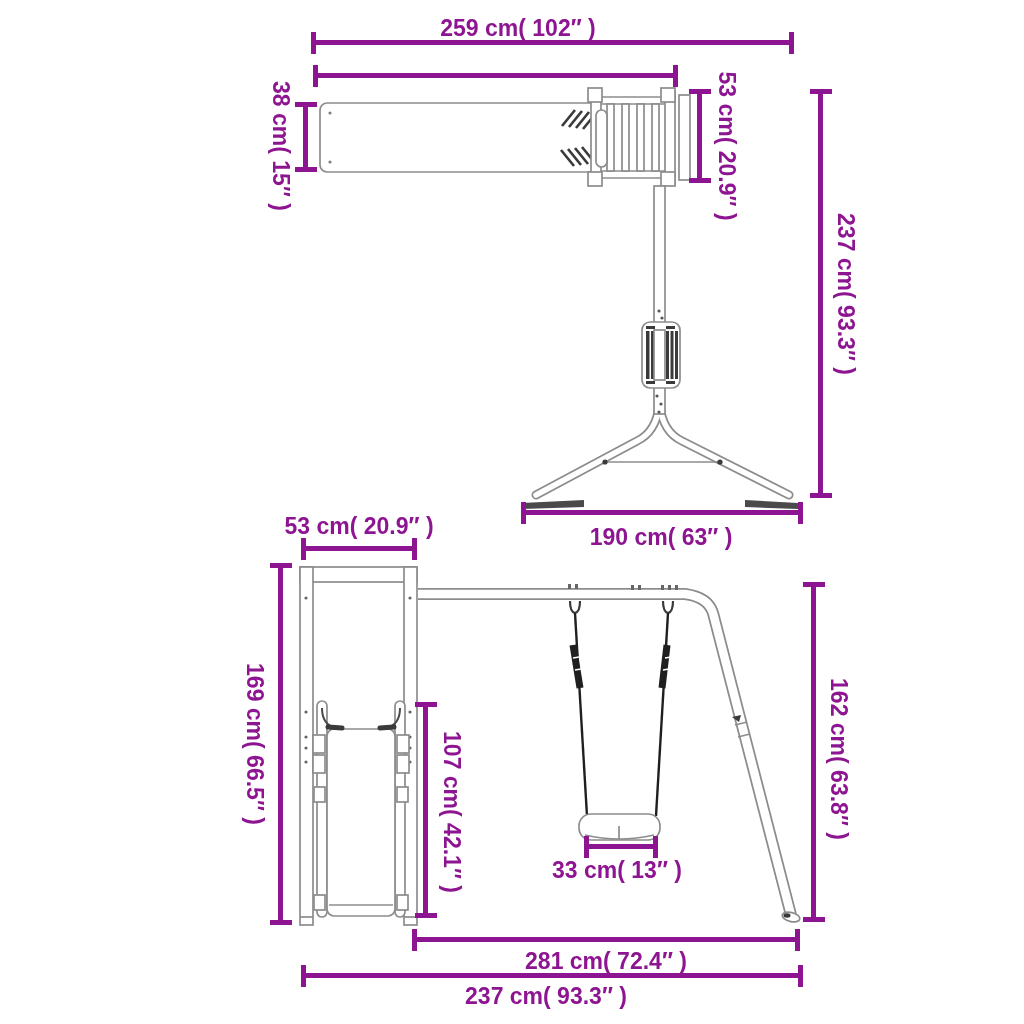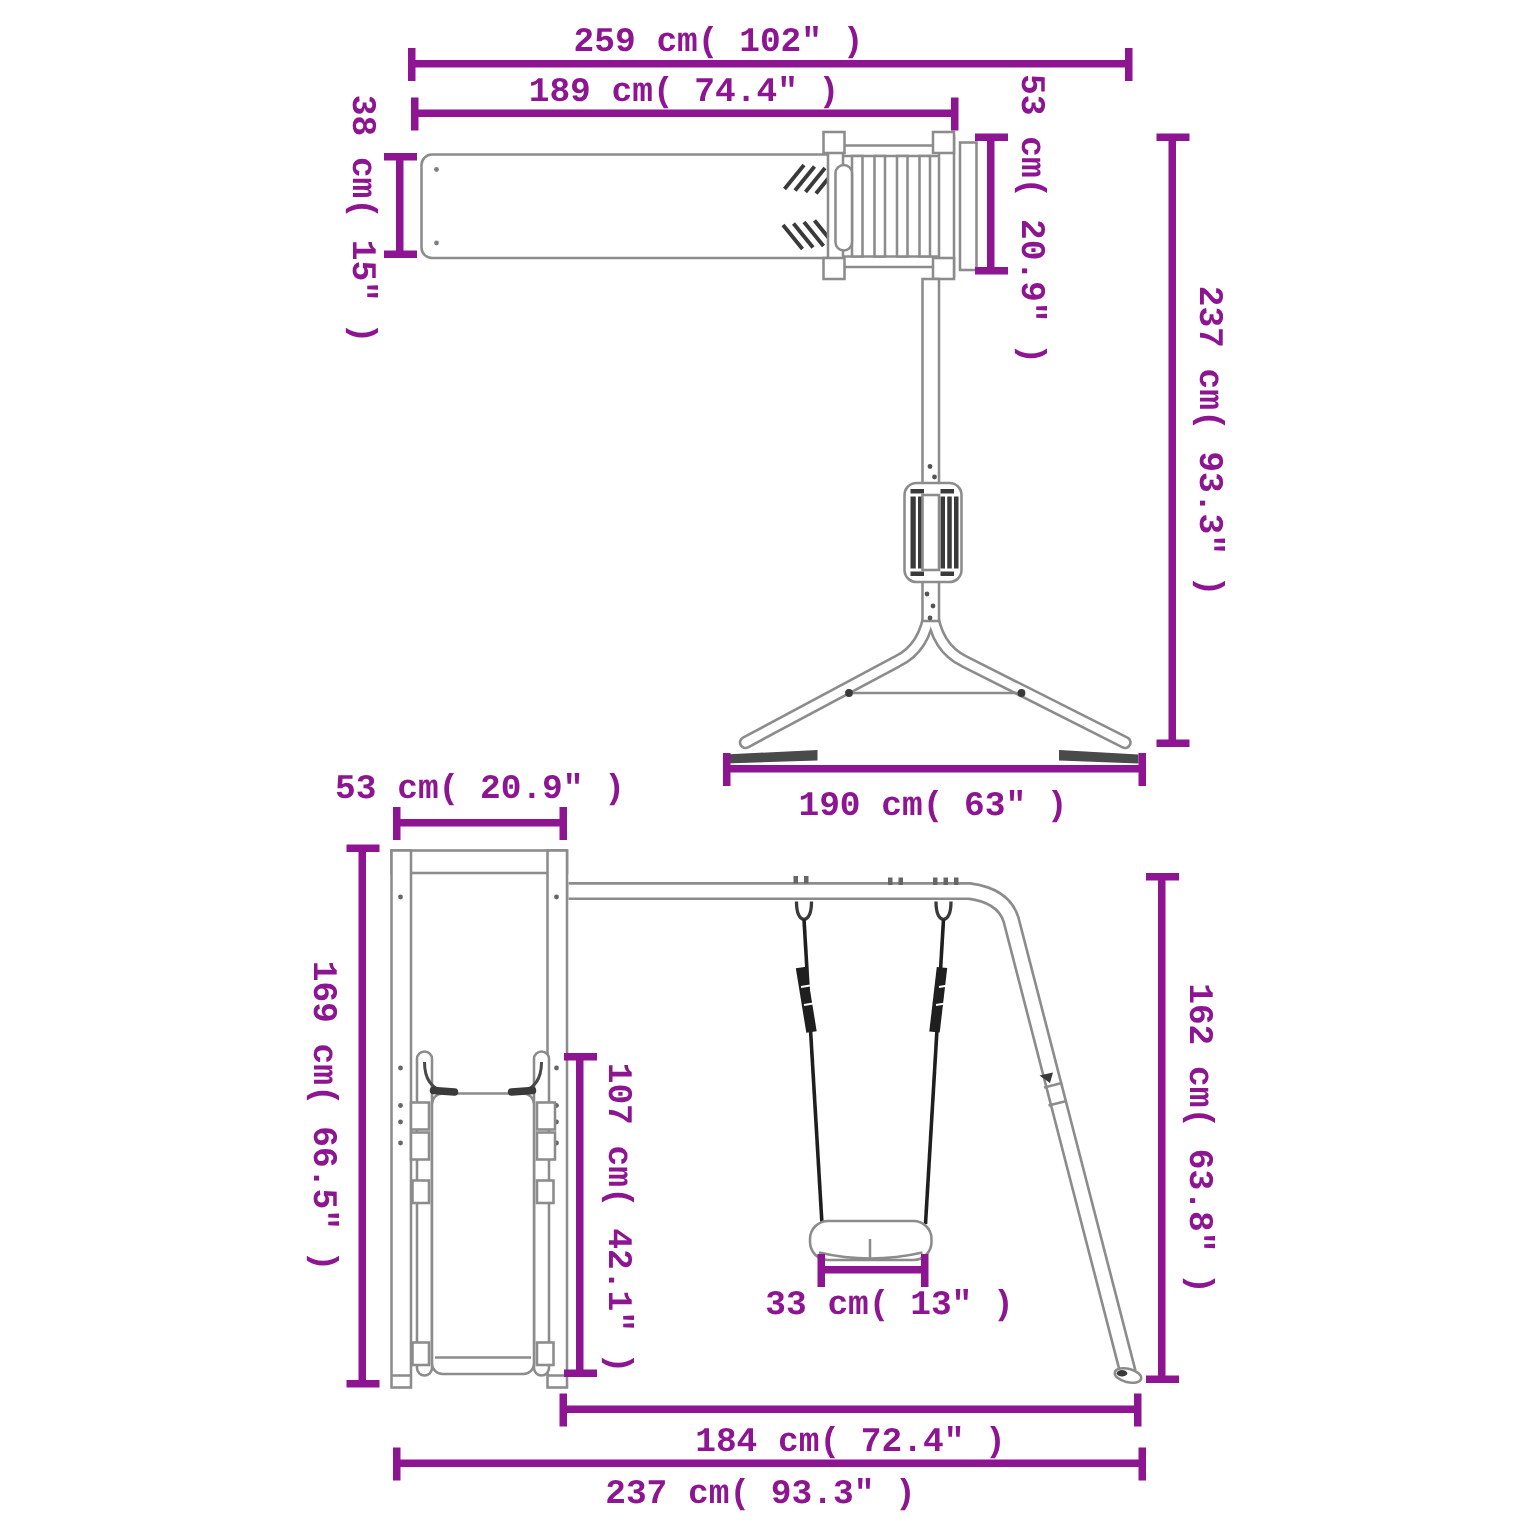--- a/index.html
+++ b/index.html
@@ -4,21 +4,21 @@
 <style>
   :root{
     --dim:#8e1591;
     --outline:#8c8c8c;
     --dark:#3a3a3a;
     --bg:#ffffff;
   }
   html,body{margin:0;padding:0;background:var(--bg);}
   #canvas{
     position:relative;width:932px;height:1024px;background:var(--bg);
-    font-family:Liberation Mono, monospace;overflow:hidden;
+    font-family:Liberation Sans, sans-serif;overflow:hidden;margin-left:39px;
   }
   #lineart{position:absolute;left:0;top:0;}
   
   .dim{position:absolute;background:var(--dim);}
   .dim.h{height:5px;}
   .dim.v{width:5px;}
   .tick{position:absolute;background:var(--dim);}
   .dim.h > .tick{width:5px;height:22px;top:50%;transform:translateY(-50%);}
   .dim.h > .tick.a{left:-1px;}
   .dim.h > .tick.b{right:-1px;}
@@ -212,21 +212,20 @@
   <div class="dim h" style="left:273px;top:40px;width:481px">
     <span class="tick a"></span>
       <span class="tick b"></span>
   </div>
   <div class="lbl" style="left:479px;top:28px">259 cm( 102″ )</div>
 
   <div class="dim h" style="left:275px;top:73px;width:363px">
     <span class="tick a"></span>
       <span class="tick b"></span>
   </div>
-  <div class="lbl" style="left:456px;top:61px">189 cm( 74.4″ )</div>
 
   <div class="dim v" style="left:264px;top:103px;height:68px">
     <span class="tick a"></span>
       <span class="tick b"></span>
   </div>
   <div class="lbl rot" style="left:241px;top:146px">38 cm( 15″ )</div>
 
   <div class="dim v" style="left:658px;top:90px;height:92px">
     <span class="tick a"></span>
       <span class="tick b"></span>
@@ -260,33 +259,33 @@
   <div class="dim v" style="left:384px;top:703px;height:214px">
     <span class="tick a"></span>
       <span class="tick b"></span>
   </div>
   <div class="lbl rot" style="left:412px;top:812px">107 cm( 42.1″ )</div>
 
   <div class="dim h" style="left:546px;top:844px;width:72px">
     <span class="tick a"></span>
       <span class="tick b"></span>
   </div>
-  <div class="lbl" style="left:593px;top:870px">33 cm( 13″ )</div>
+  <div class="lbl" style="left:578px;top:870px">33 cm( 13″ )</div>
 
   <div class="dim v" style="left:772px;top:583px;height:338px">
     <span class="tick a"></span>
       <span class="tick b"></span>
   </div>
   <div class="lbl rot" style="left:799px;top:759px">162 cm( 63.8″ )</div>
 
   <div class="dim h" style="left:374px;top:937px;width:386px">
     <span class="tick a"></span>
       <span class="tick b"></span>
   </div>
-  <div class="lbl" style="left:567px;top:961px">184 cm( 72.4″ )</div>
+  <div class="lbl" style="left:567px;top:961px">281 cm( 72.4″ )</div>
 
   <div class="dim h" style="left:263px;top:973px;width:500px">
     <span class="tick a"></span>
       <span class="tick b"></span>
   </div>
   <div class="lbl" style="left:507px;top:996px">237 cm( 93.3″ )</div>
 
 </div>
 
 </body></html>

